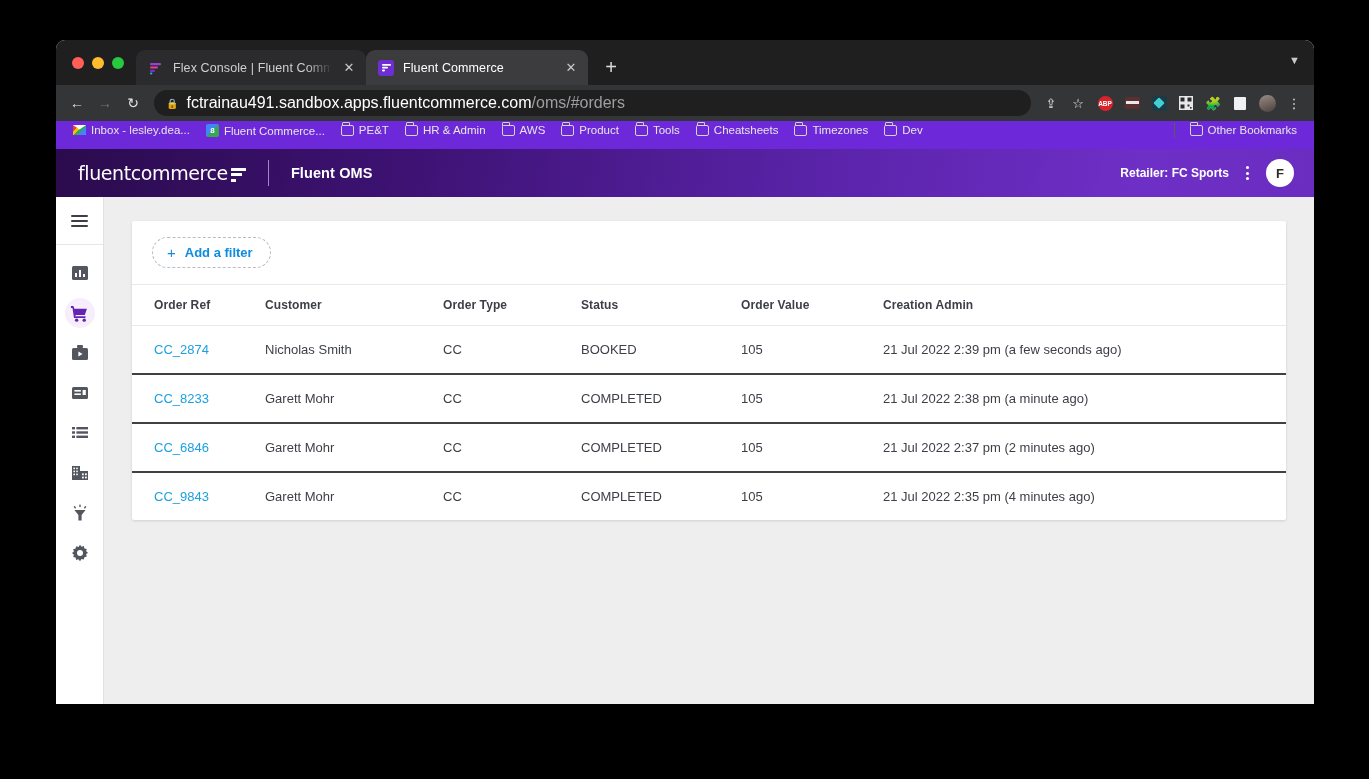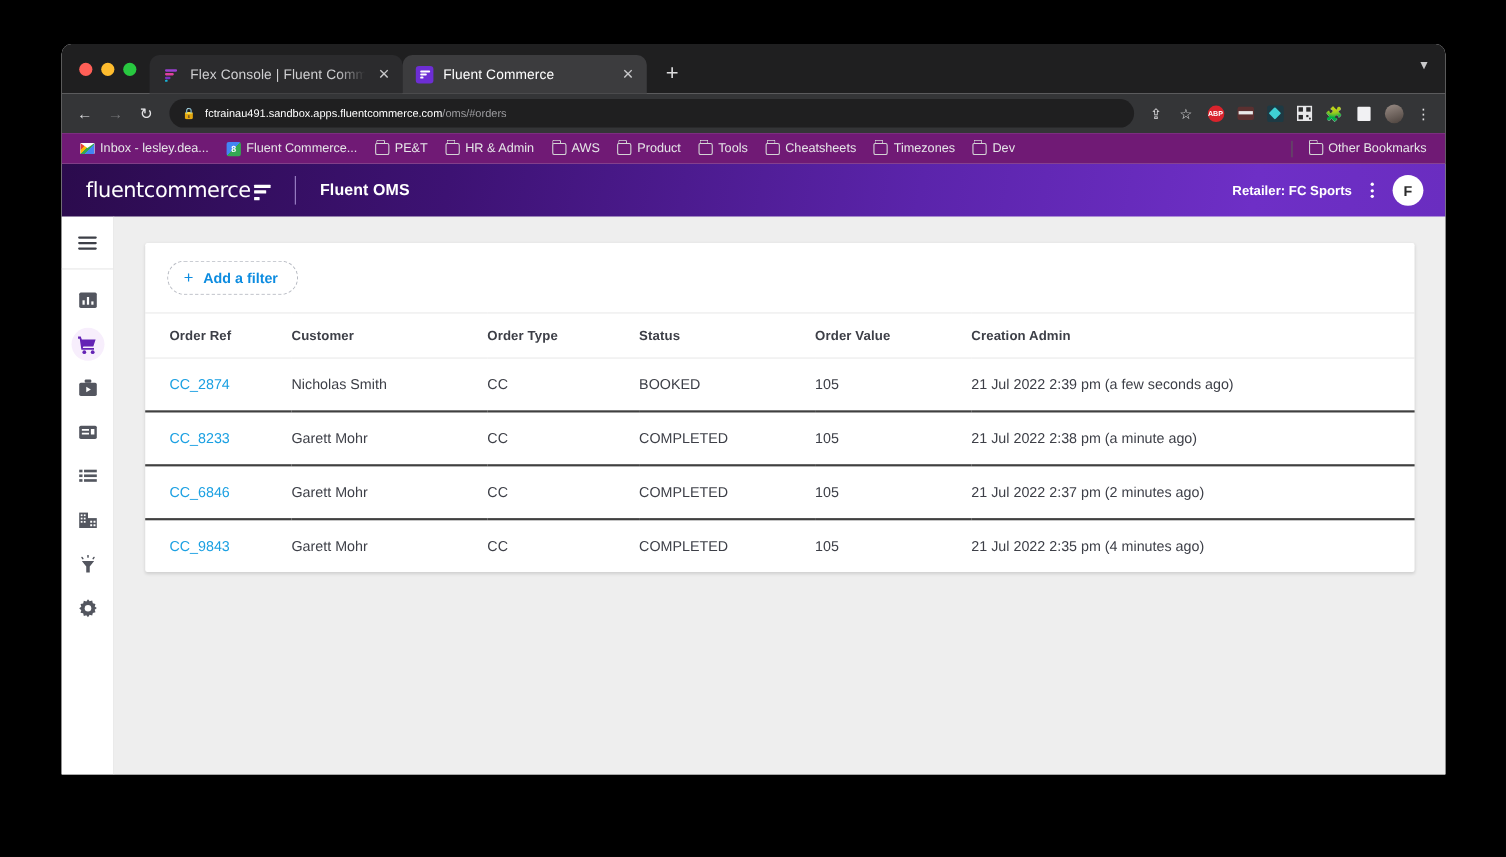--- a/index.html
+++ b/index.html
@@ -87,21 +87,21 @@
     color: #e3e3e5; font-size: 14px; border-radius: 50%;
   }
   .navbtn.disabled { color: #757578; }
   .omnibox {
     flex: 1; height: 26px; background: #1f1f20;
     border-radius: 13px; display: flex; align-items: center;
     padding: 0 12px; gap: 8px; margin: 0 6px;
     min-width: 0;
   }
   .lock { font-size: 10px; color: #b8b8ba; }
-  .url { font-size: 10px; color: #fff; white-space: nowrap; overflow: hidden; }
+  .url { font-size: 16px; color: #fff; white-space: nowrap; overflow: hidden; }
   .url .path { color: #9e9ea1; }
   .tb-icons { display: flex; align-items: center; gap: 3px; }
   .tb-icon {
     width: 24px; height: 24px; display: flex;
     align-items: center; justify-content: center;
     color: #e3e3e5; font-size: 13px;
   }
   .ext-abp {
     width: 15px; height: 15px; background: #d9232c; border-radius: 50%;
     color: #fff; font-size: 6.5px; font-weight: bold;
@@ -112,22 +112,22 @@
   .ext-teal {
     width: 15px; height: 15px; background: #1d3a44; border-radius: 2px;
     display:flex; align-items:center; justify-content:center;
   }
   .ext-teal::after { content:""; width:8px; height:8px; background:#3fd0d4; transform: rotate(45deg); border-radius:1px; }
   .ext-sq { width: 12px; height: 13px; background: #f1f1f3; border-radius: 1px; }
   .ext-avatar { width: 17px; height: 17px; border-radius: 50%; background: linear-gradient(160deg,#9a8d86,#4a403b); }
 
   
   .bookmarks {
-    height: 28px; background: #701a75;
-    display: flex; align-items: center;
+    height: 28px; background: #6d28d9;
+    display: flex; align-items: flex-start;
     padding: 0 10px; gap: 2px; flex: none;
     font-size: 11.5px; color: #e6e6e8;
   }
   .bm { display: flex; align-items: center; gap: 5px; padding: 3px 7px; border-radius: 4px; white-space: nowrap; }
   .bm-folder {
     width: 13px; height: 11px; border: 1.3px solid #d4d4d6;
     border-radius: 1.5px 2px 2px 2px; position: relative; flex: none;
   }
   .bm-folder::before {
     content:""; position:absolute; left:-0.3px; top:-3.3px;

